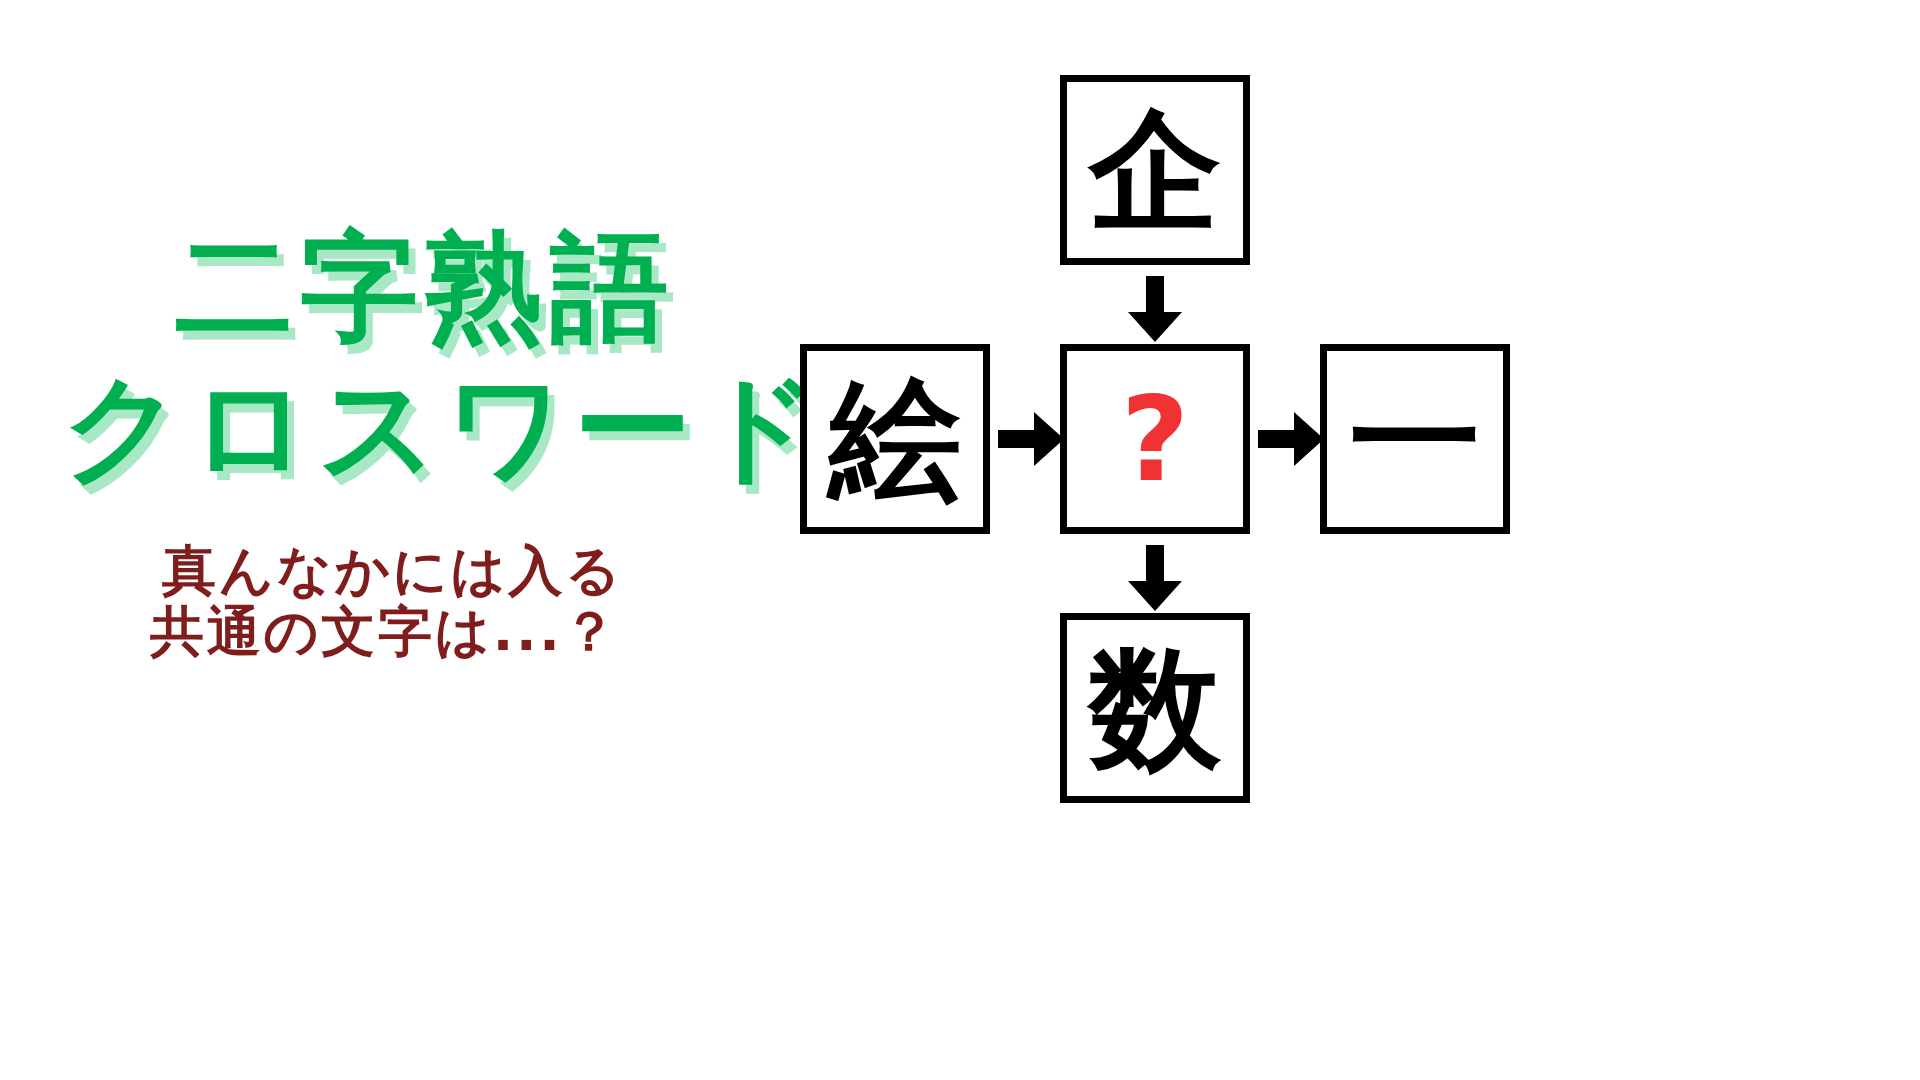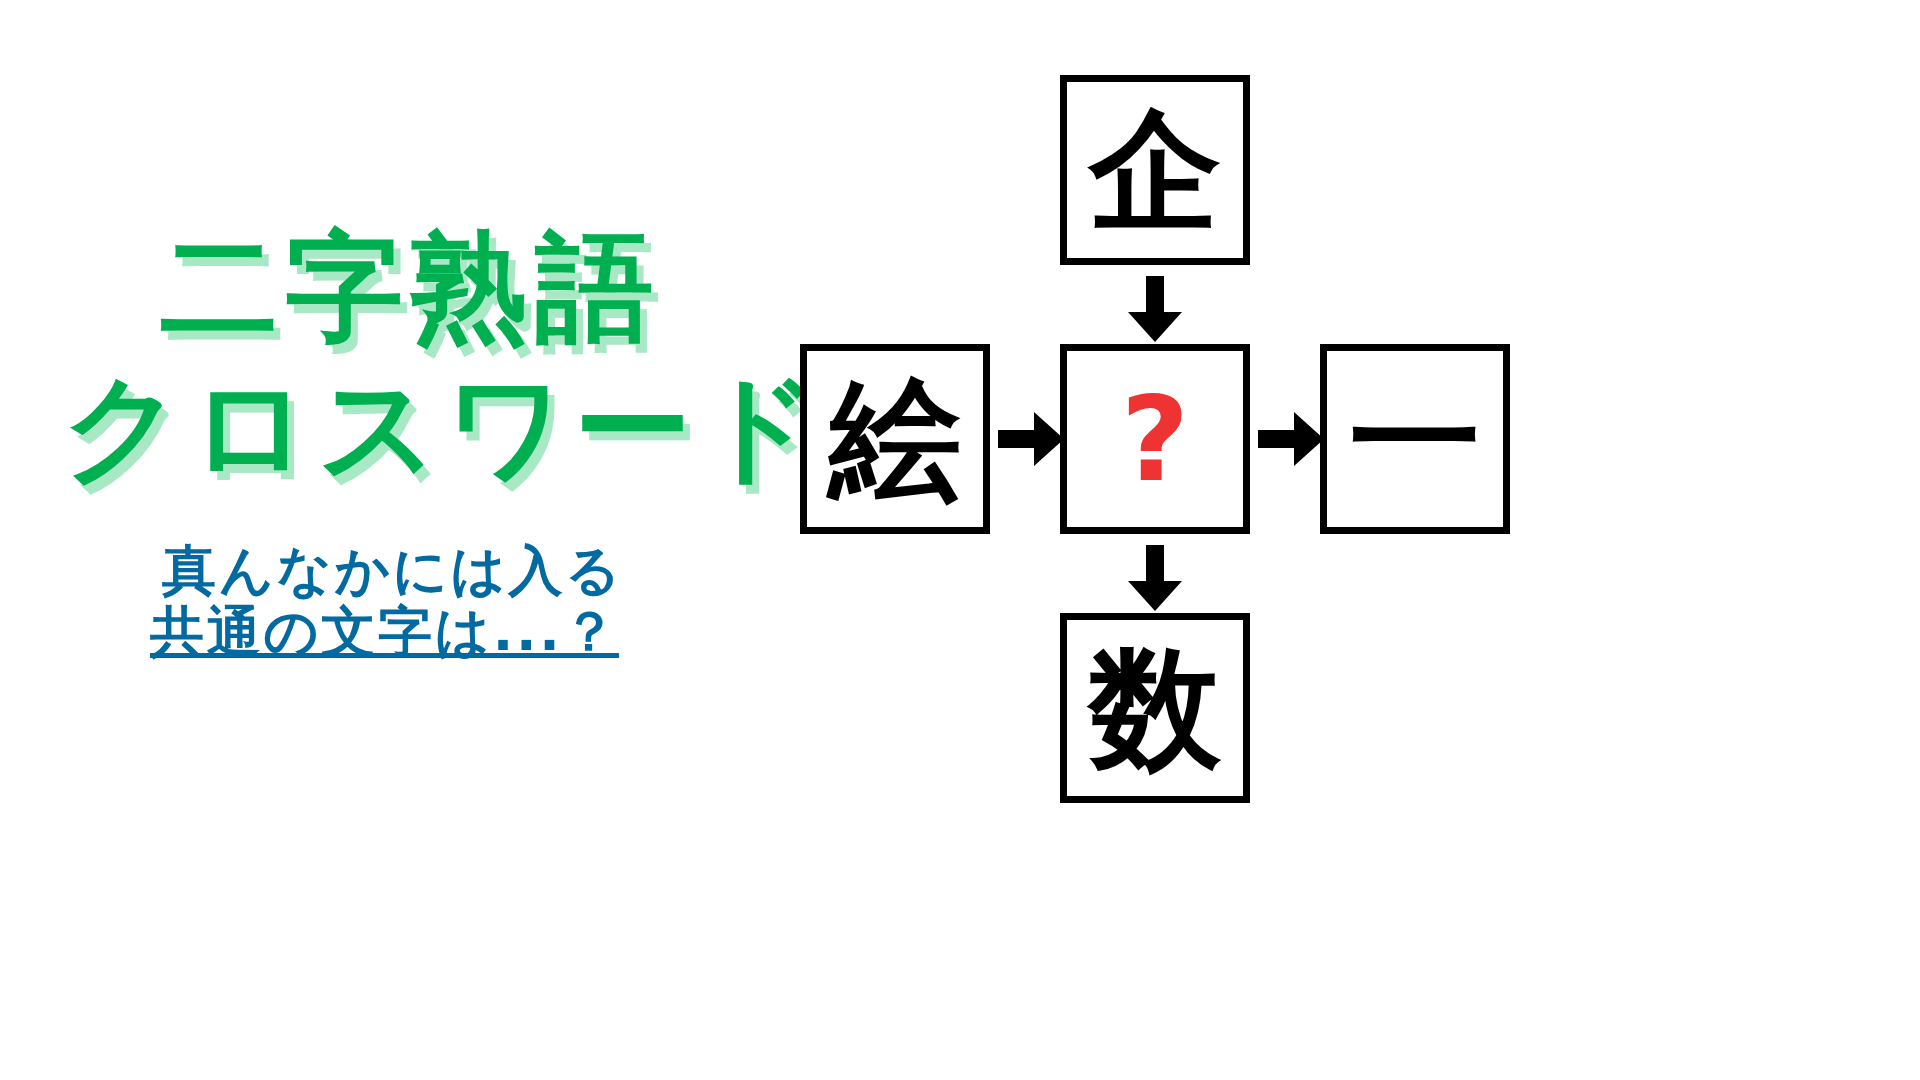--- a/index.html
+++ b/index.html
@@ -34,50 +34,49 @@
     position: absolute;
     white-space: nowrap;
     font-weight: 700;
     color: #00b050;
     letter-spacing: 0.06em;
     line-height: 1;
     text-shadow: 7px 9px 0 #a8e8c4;
   }
 
   #title-line-1 {
-    left: 160px;
+    left: 175px;
     top: 228px;
     font-size: 118px;
   }
 
   #title-line-2 {
     left: 62px;
     top: 368px;
     font-size: 118px;
   }
 
   .subtitle-line {
     position: absolute;
     white-space: nowrap;
     font-weight: 700;
-    color: #0369a1;
+    color: #7f1d1d;
     letter-spacing: 0.05em;
     line-height: 1;
     font-size: 54px;
   }
 
   #subtitle-line-1 {
     left: 162px;
     top: 544px;
   }
 
   #subtitle-line-2 {
     left: 150px;
     top: 605px;
-    text-decoration: underline;
   }
 
   
   #puzzle {
     position: absolute;
     left: 960px;
     top: 0px;
     width: 960px;
     height: 1080px;
   }

